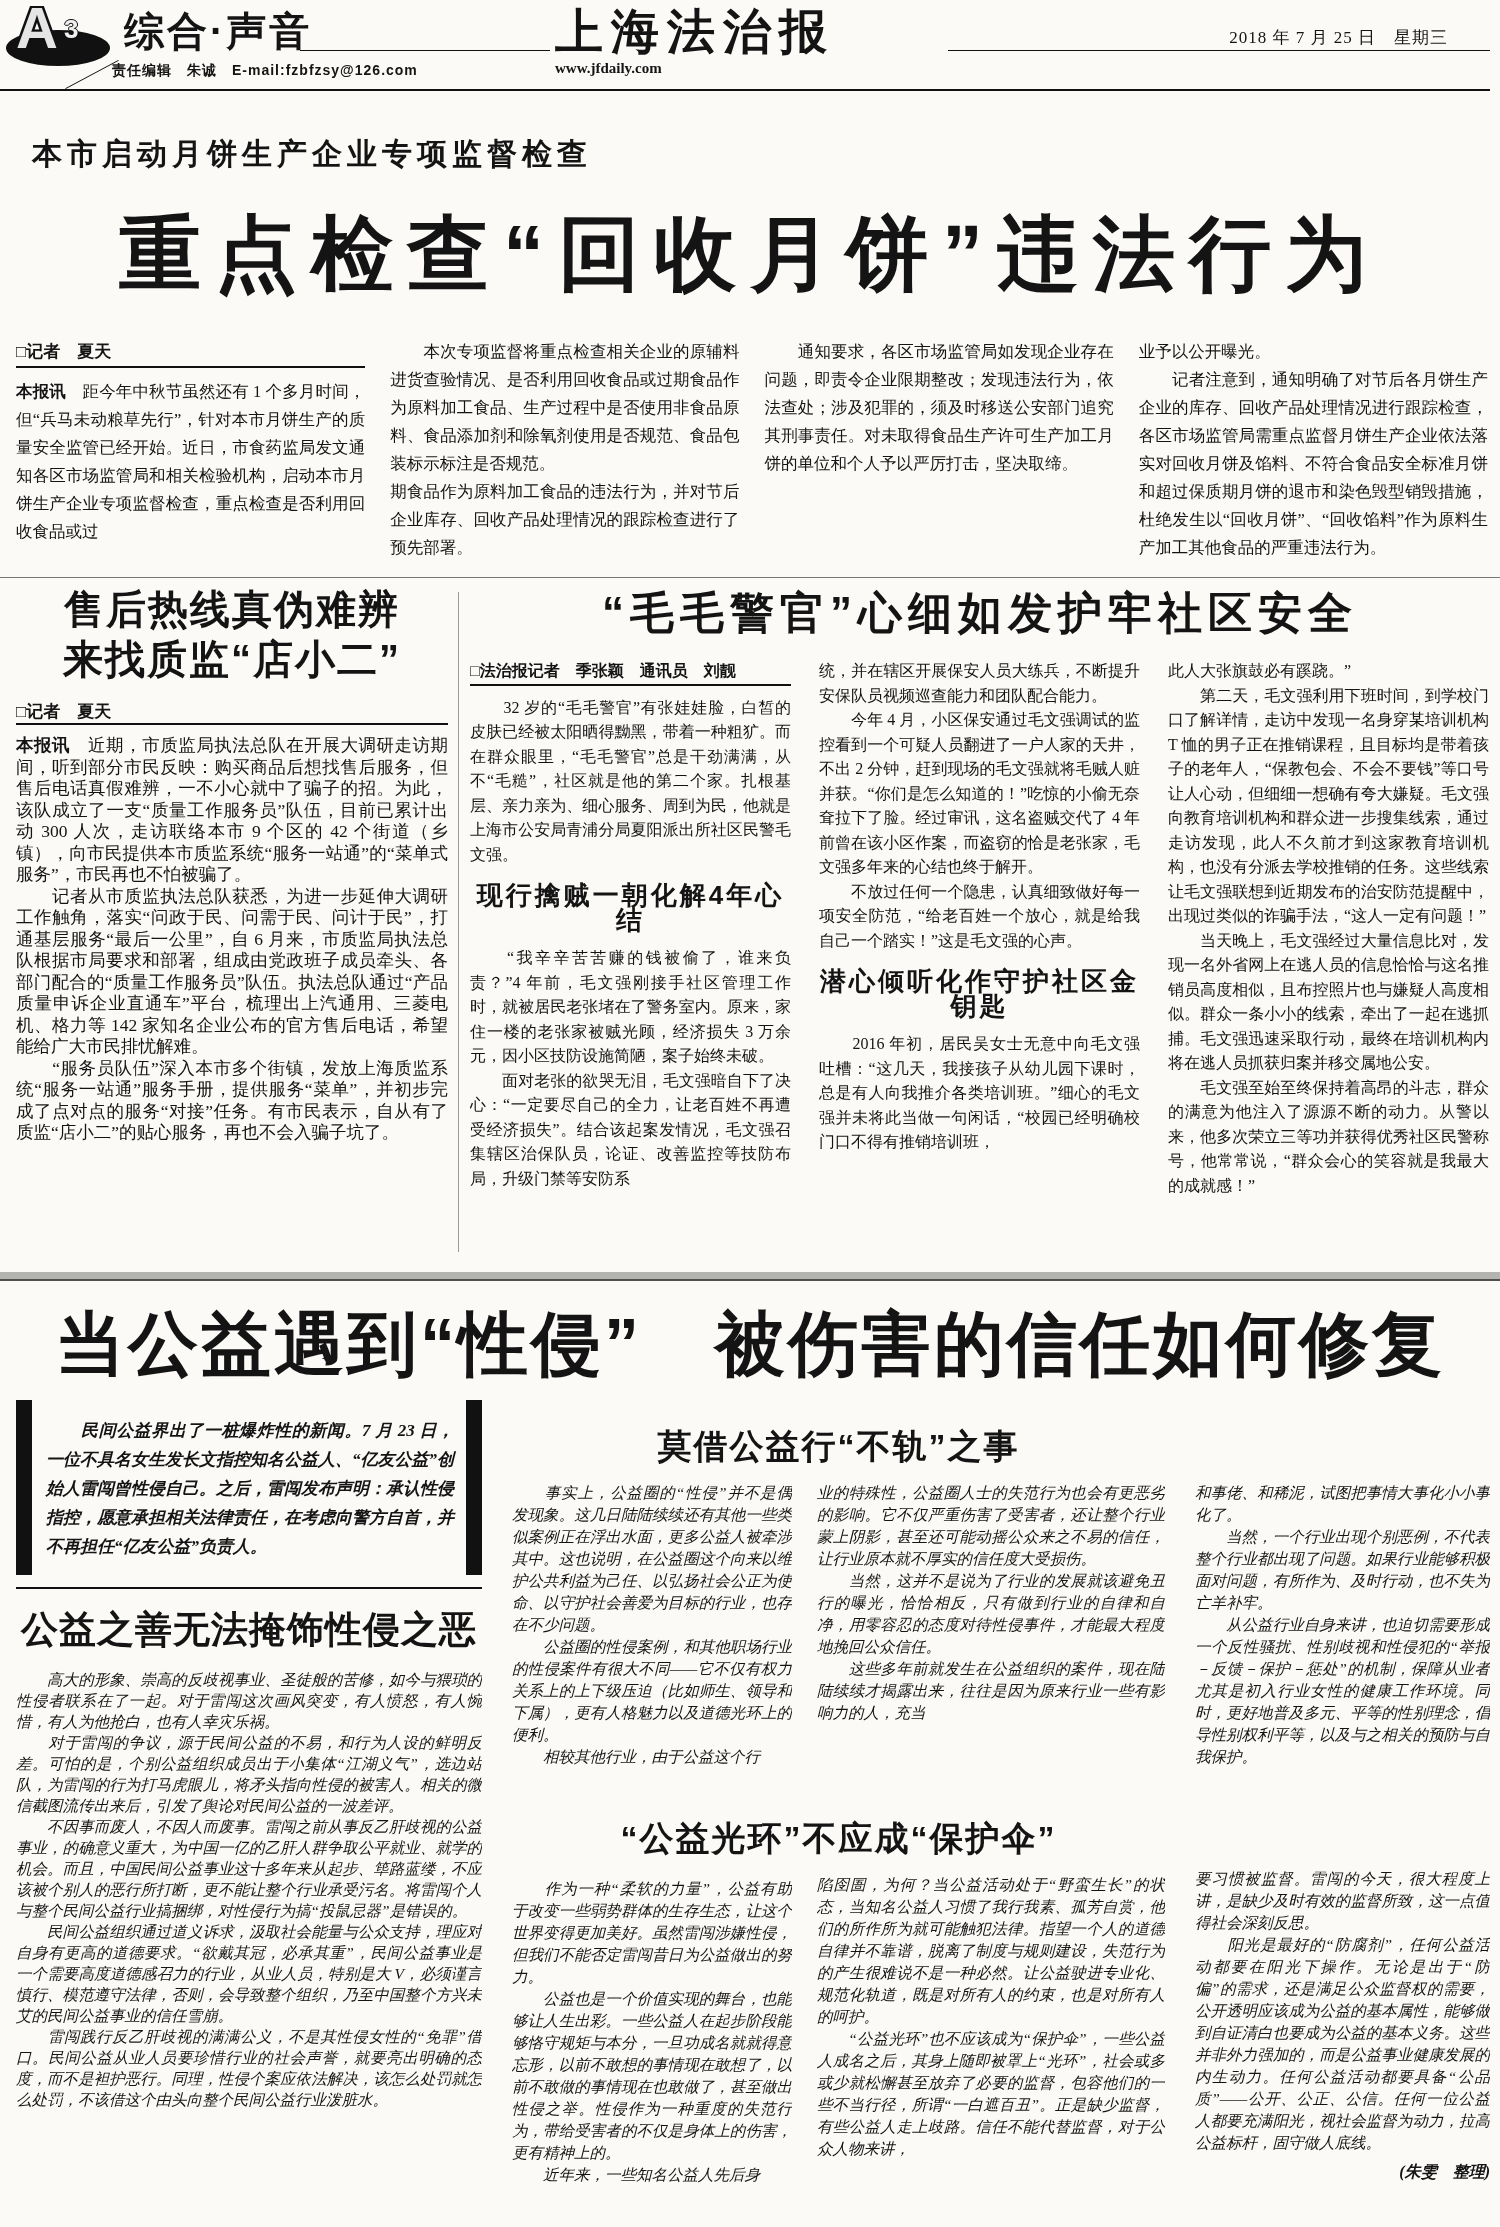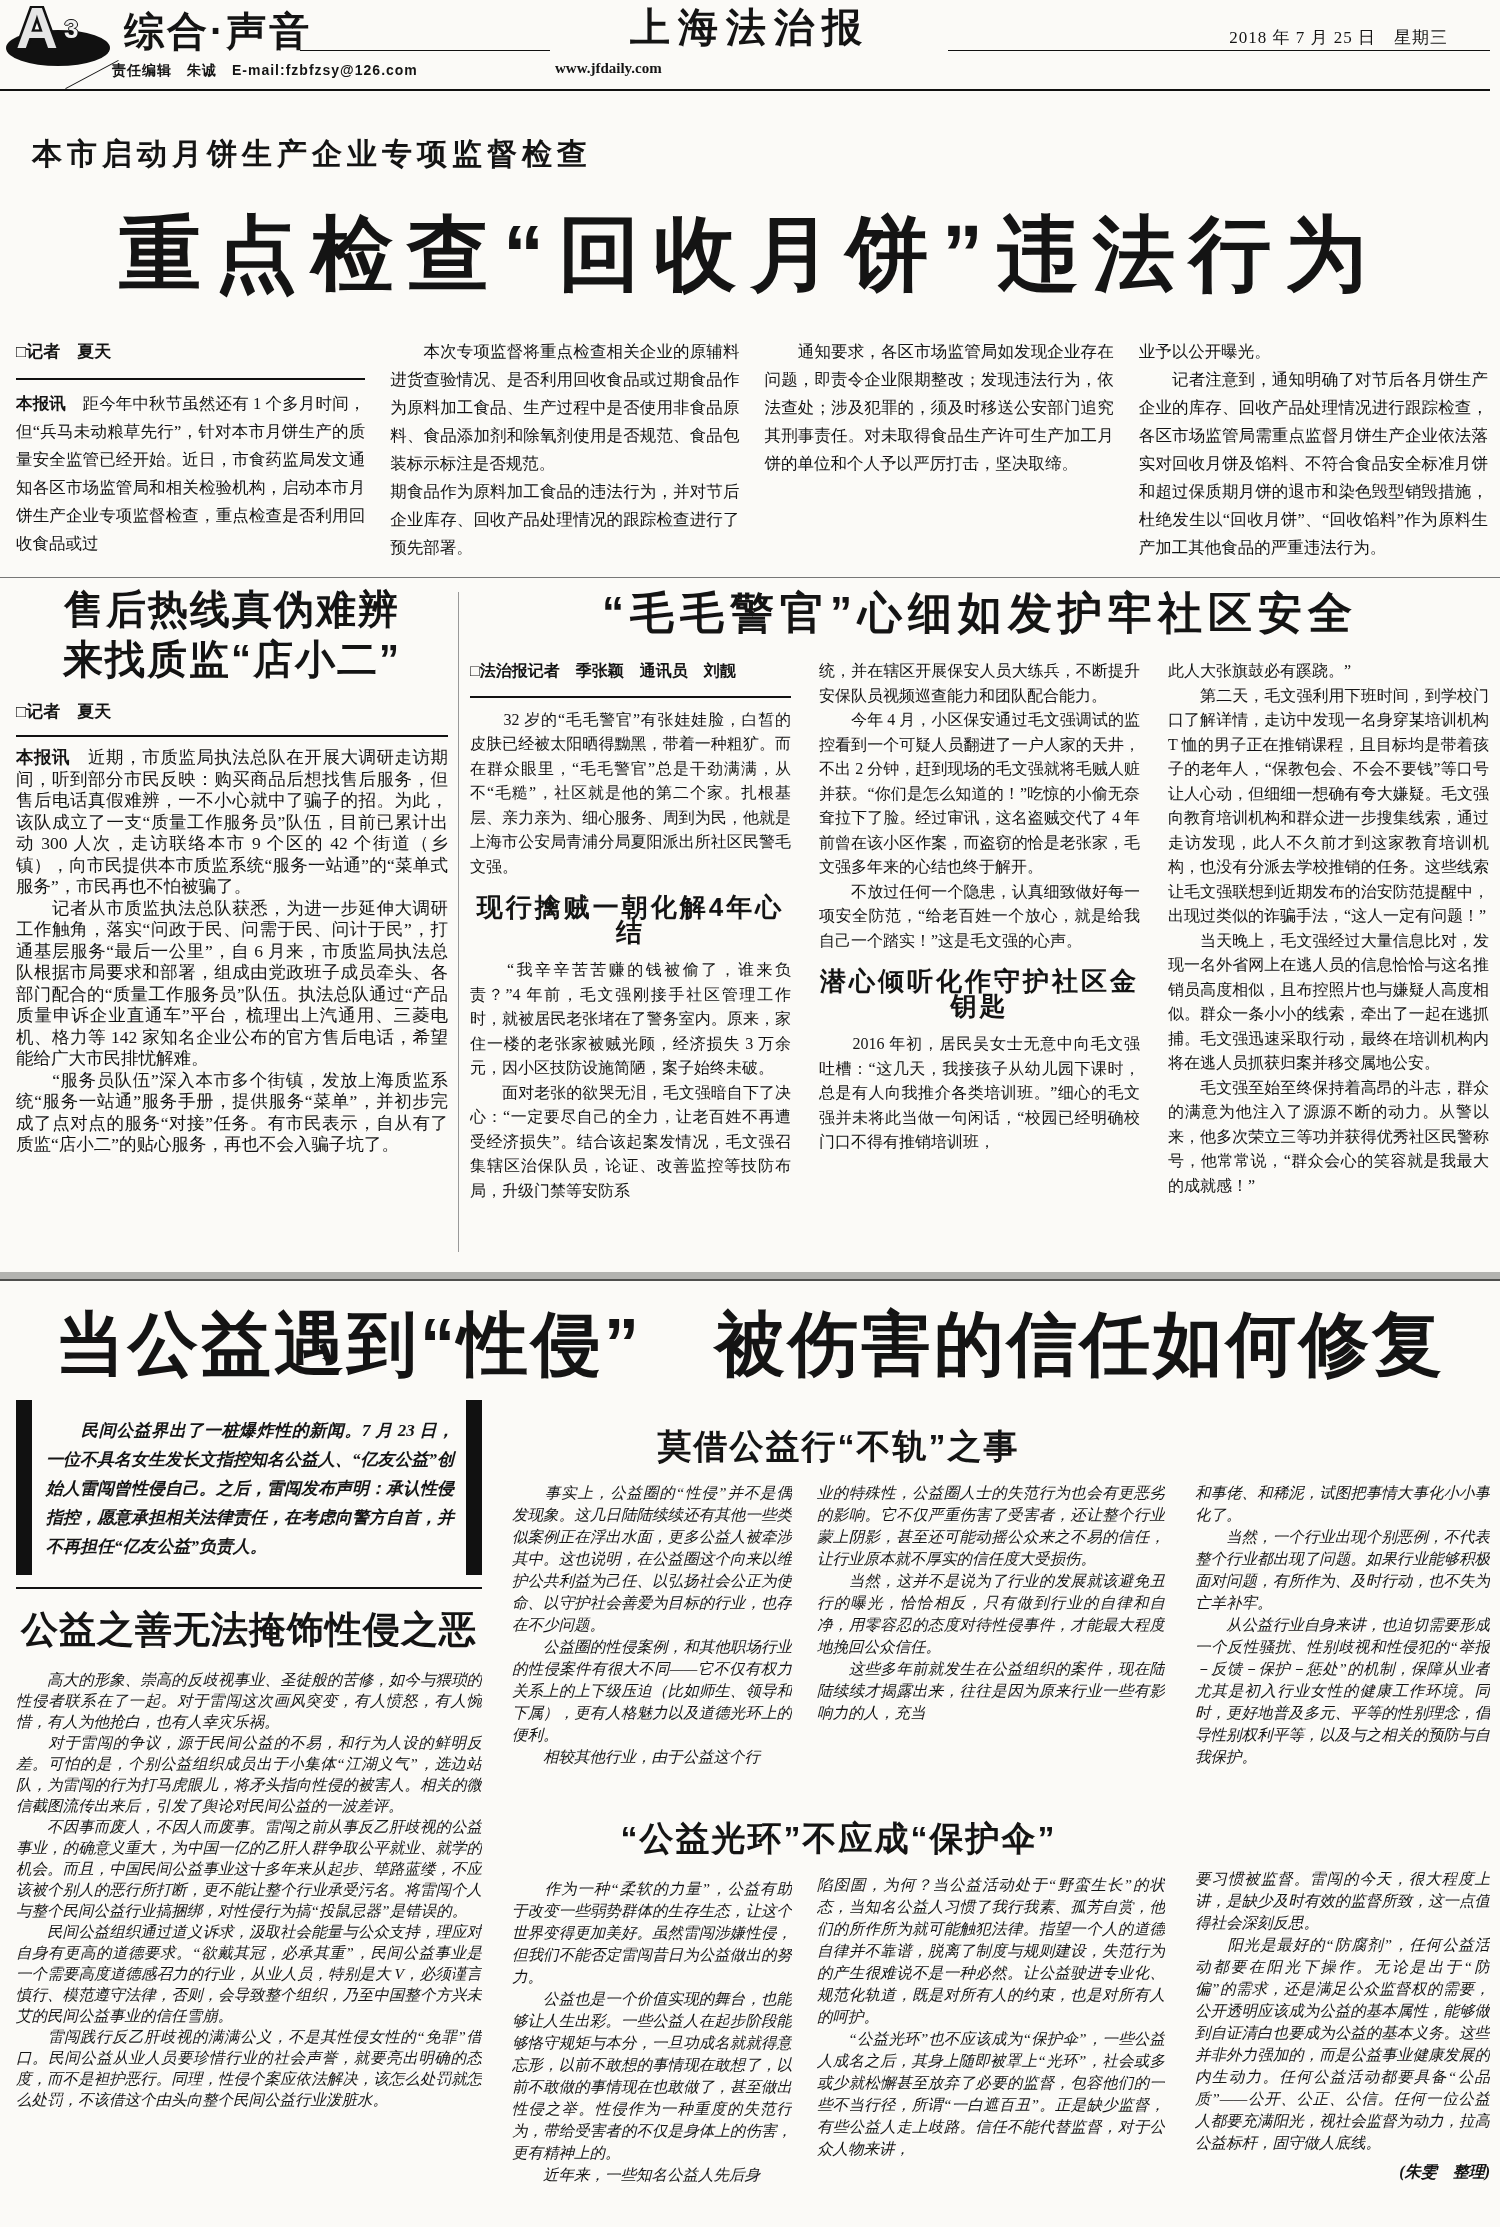--- a/index.html
+++ b/index.html
@@ -10,35 +10,35 @@
   
   #header { position:absolute; top:0; left:0; width:1500px; height:96px; }
   .hdr-ellipse { position:absolute; left:6px; top:30px; width:104px; height:36px; background:#111; border-radius:50%; }
   .hdr-A { position:absolute; left:16px; top:-6px; font-family:"Liberation Sans",sans-serif; font-weight:bold; font-size:58px; color:#e5e5e5;
            text-shadow:-2px 0 #111,2px 0 #111,0 -2px #111,0 2px #111,-2px -2px #111,2px 2px #111,-2px 2px #111,2px -2px #111; }
   .hdr-3 { position:absolute; left:64px; top:14px; font-family:"Liberation Sans",sans-serif; font-weight:bold; font-size:26px; color:#f0f0f0;
            text-shadow:-1px 0 #111,1px 0 #111,0 -1px #111,0 1px #111; }
   .hdr-section { position:absolute; left:124px; top:4px; font-family:"Liberation Sans","DejaVu Sans",sans-serif; font-weight:bold; font-size:40px; letter-spacing:3px; }
   .hdr-editor { position:absolute; left:112px; top:62px; font-family:"Liberation Sans",sans-serif; font-weight:bold; font-size:14px; letter-spacing:1px; }
   .hdr-diag { position:absolute; left:62px; top:74px; width:60px; height:1px; background:#111; transform:rotate(-28deg); }
-  .hdr-masthead { position:absolute; left:555px; width:390px; top:0px; text-align:center; font-weight:bold; font-size:40px; letter-spacing:8px; }
+  .hdr-masthead { position:absolute; left:555px; width:390px; top:0px; text-align:left; font-weight:bold; font-size:48px; letter-spacing:8px; }
   .hdr-site { position:absolute; left:555px; width:390px; top:60px; text-align:left; font-weight:bold; font-size:15px; }
   .hdr-date { position:absolute; right:52px; top:26px; font-size:17px; letter-spacing:1px; }
   .hdr-rule-a { position:absolute; top:50px; left:300px; width:250px; height:1px; background:#111; }
   .hdr-rule-b { position:absolute; top:50px; left:948px; width:542px; height:1px; background:#111; }
   .hdr-rule-bottom { position:absolute; top:89px; left:0; width:1490px; height:2px; background:#111; }
 
   
   #top-story { position:absolute; top:100px; left:0; width:1500px; height:476px; }
   .kicker { position:absolute; left:32px; top:34px; font-family:Liberation Mono, monospace; font-weight:bold; font-size:30px; letter-spacing:5px; }
   .big-headline { position:absolute; left:0; top:76px; width:1500px; text-align:center; font-family:"Liberation Sans","DejaVu Sans",sans-serif;
                   font-weight:bold; font-size:82px; letter-spacing:14px; white-space:nowrap;margin-top:24px; }
   .top-cols { position:absolute; left:16px; top:238px; width:1472px; display:flex; gap:25px; height:234px; overflow:hidden; }
   .top-col { width:350px; font-size:16.5px; line-height:28px; text-align:justify; }
-  .byline { font-family:"Liberation Sans",sans-serif; font-weight:bold; font-size:17px; padding-bottom:12px; border-bottom:2px solid #111; margin-bottom:10px; }
+  .byline { font-family:"Liberation Sans",sans-serif; font-weight:bold; font-size:17px; padding-bottom:0; border-bottom:2px solid #111; margin-bottom:10px; }
   .lead { font-weight:bold; }
   .jp { text-align:justify; }
 
   .rule-under-top { position:absolute; top:577px; left:0; width:1500px; height:1px; background:#777; }
 
   
   #hotline { position:absolute; left:16px; top:584px; width:432px; height:680px; overflow:hidden; }
   .hl-headline { text-align:center; font-family:"Liberation Sans",sans-serif; font-weight:bold; font-size:40px; line-height:50px; letter-spacing:2px; }
   .hl-byline { margin-top:16px; }
   .hl-body p { font-size:17.5px; line-height:21.5px; text-align:justify; }

